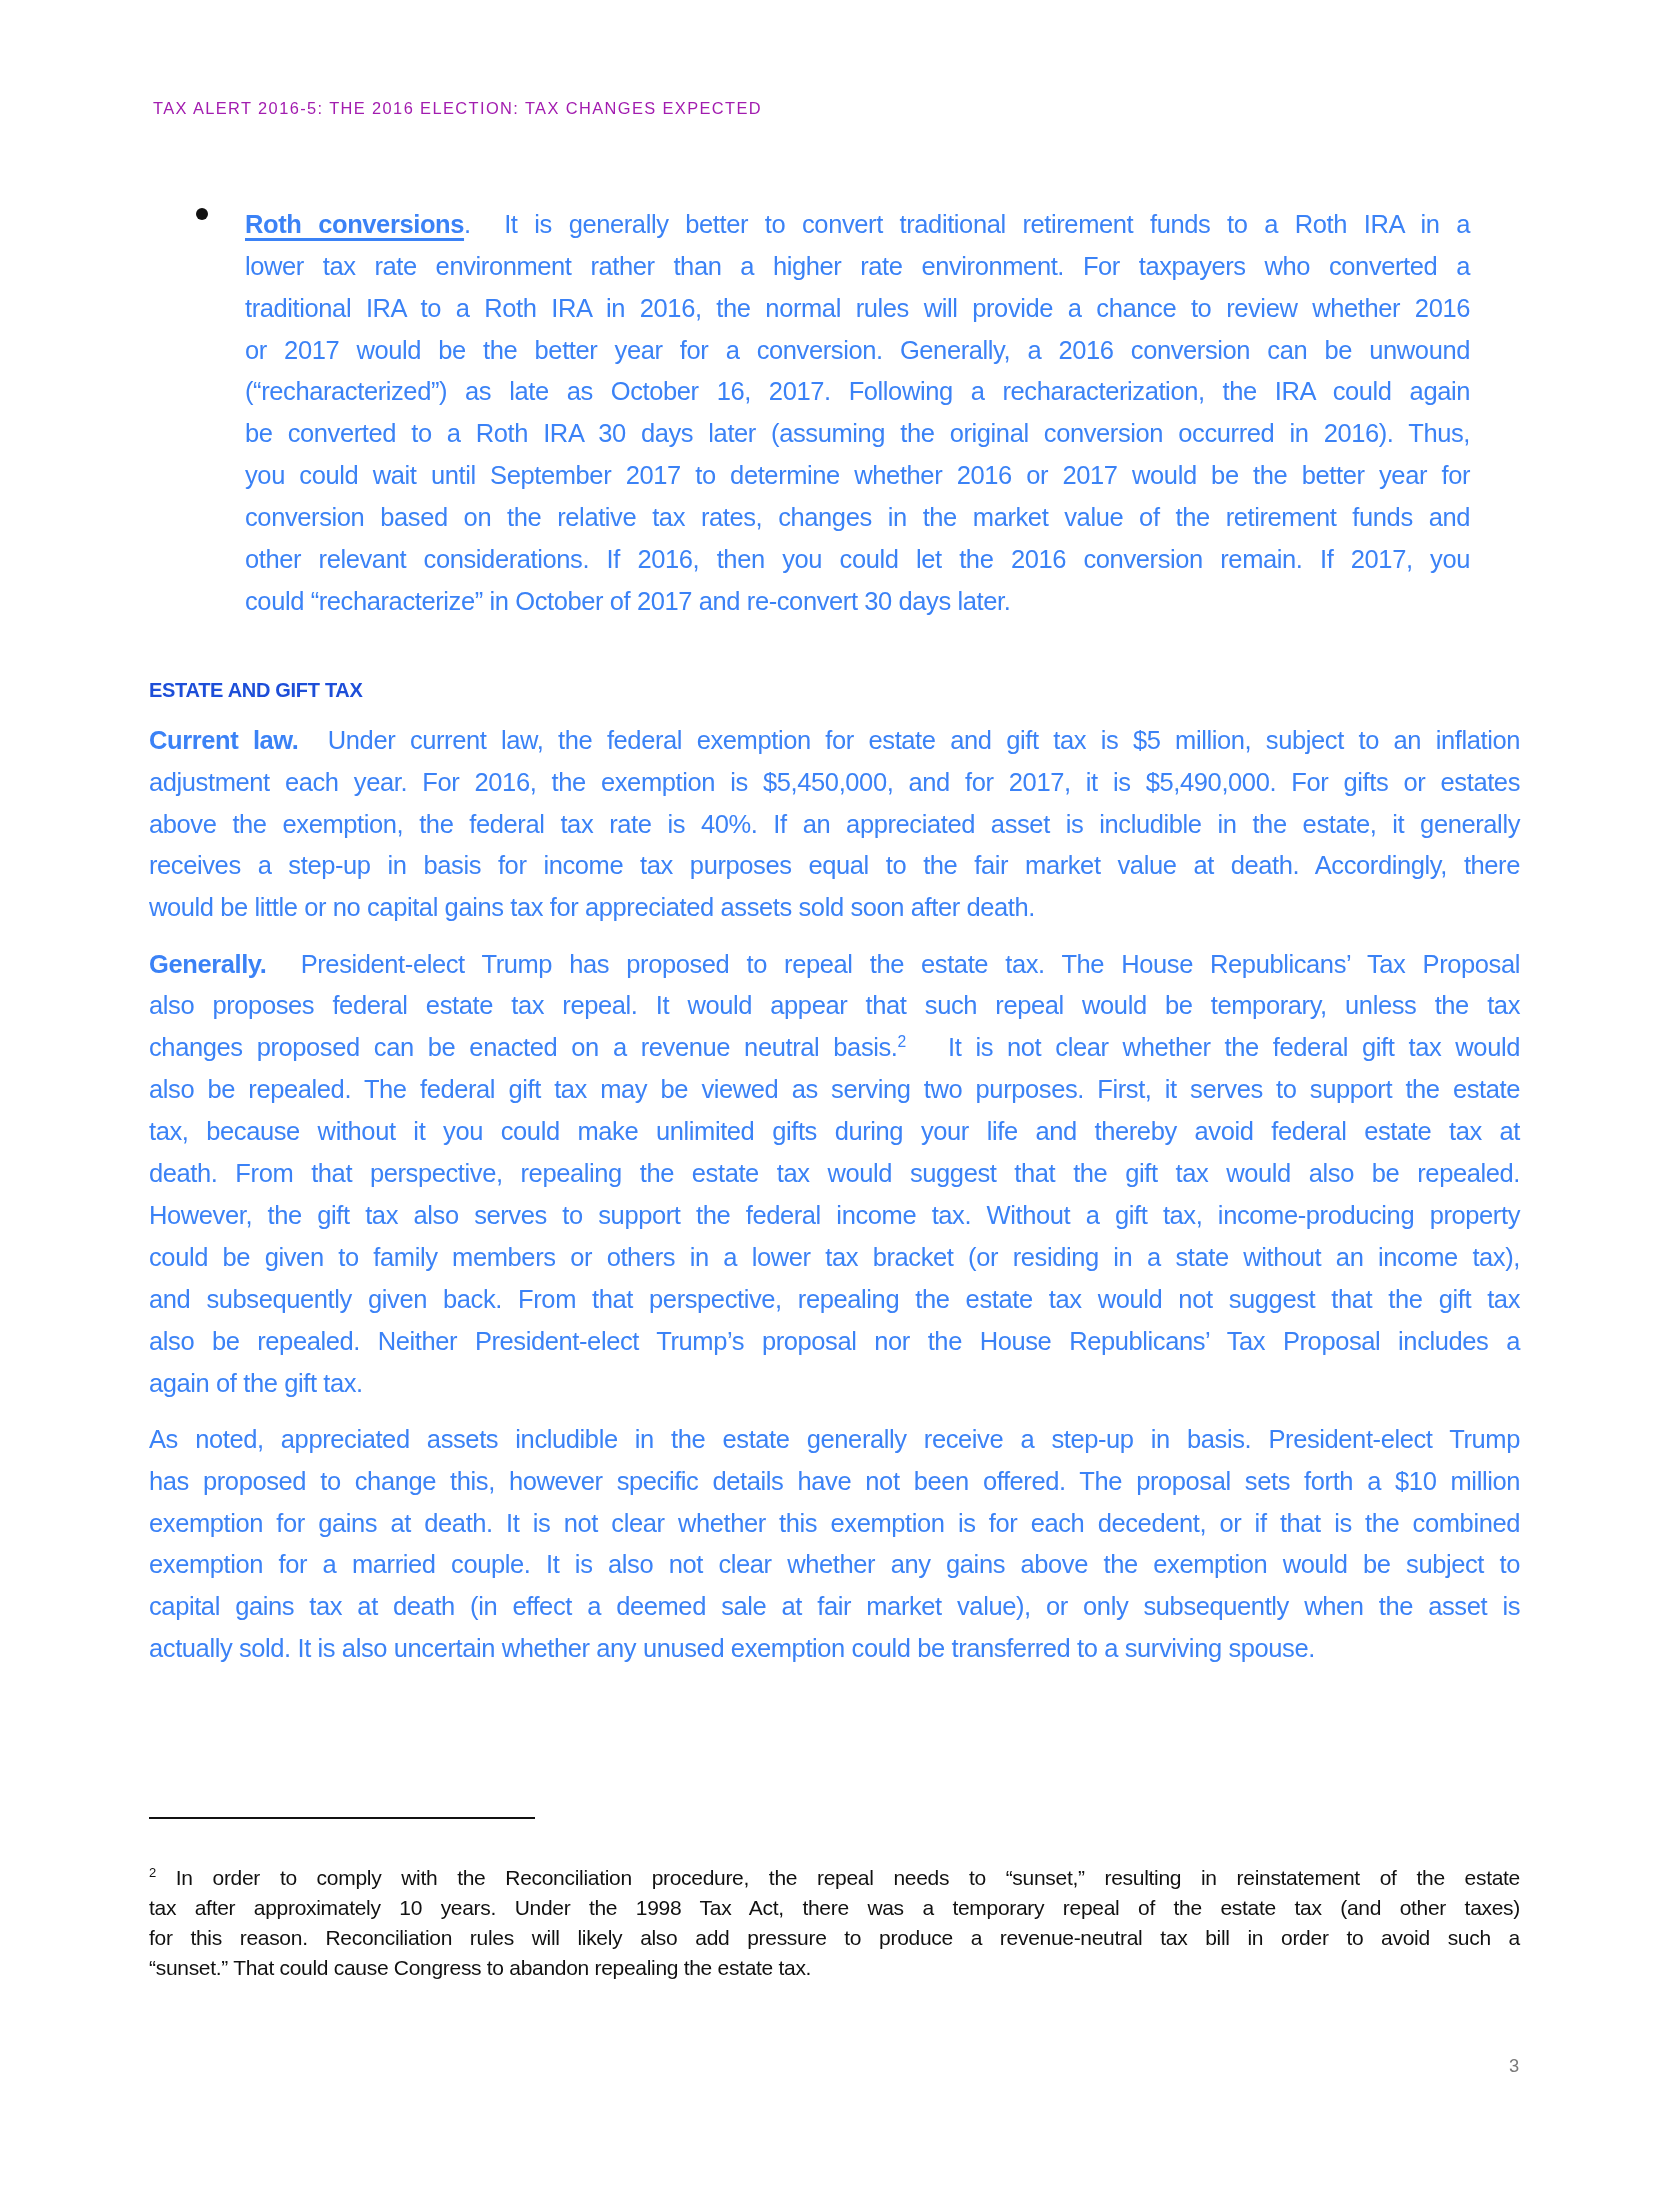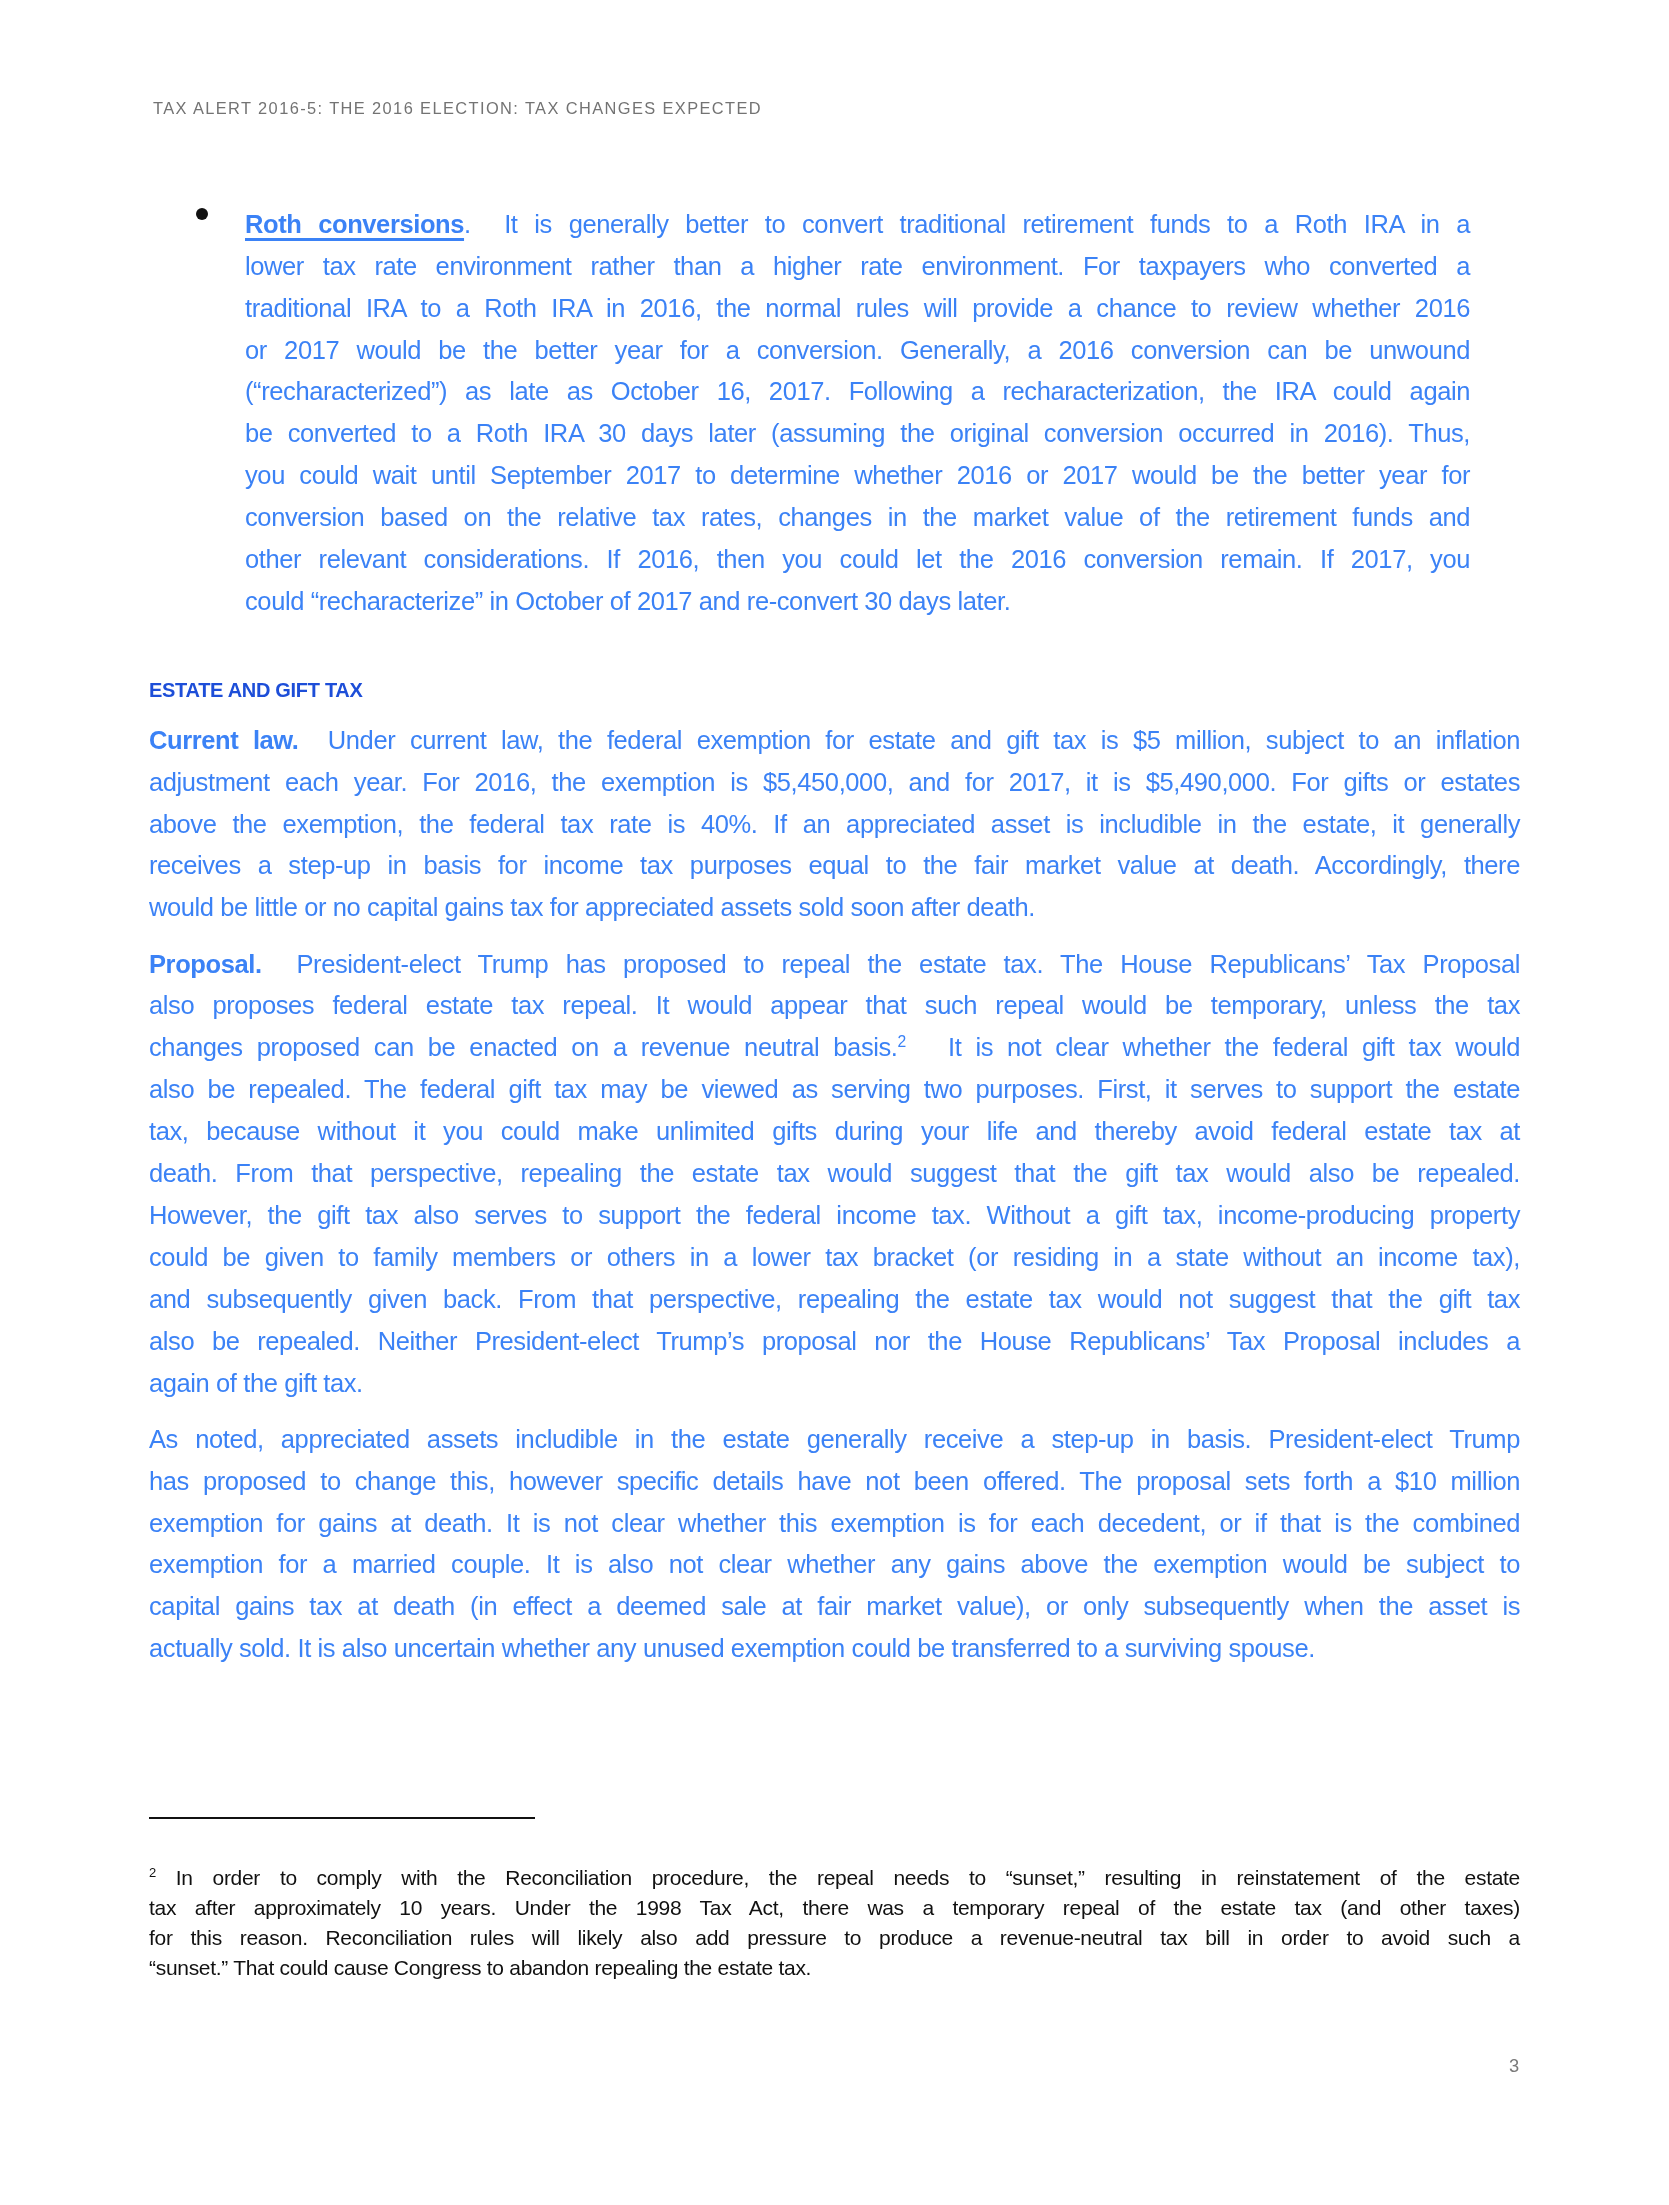--- a/index.html
+++ b/index.html
@@ -1,21 +1,21 @@
 <!DOCTYPE html>
 <html style="font-size:10.5px"><head>
 <meta charset="utf-8">
 <style>
   html, body { margin: 0; padding: 0; background: #ffffff; }
   body { width: 1669px; height: 2205px; position: relative; overflow: hidden; }
   .page { position: absolute; left: 0; top: 0; width: 1669px; height: 2205px; background: #fff; }
   .running-header {
     position: absolute; left: 153px; top: 99px;
     font-family: "Liberation Sans", sans-serif; font-size: 16.4px; letter-spacing: 1.4px;
-    color: #737373; white-space: nowrap;
+    color: #a21caf; white-space: nowrap;
   }
   .body-text {
     font-family: "Liberation Sans", sans-serif; color: #3b82f6;
     font-size: 25.5px; letter-spacing: -0.4px;
   }
   .line {
     position: absolute; height: 42px; line-height: 42px; white-space: nowrap;
     text-align: justify; text-align-last: justify;
   }
   .line.last { text-align-last: left; }
@@ -70,21 +70,21 @@
 
   <div>
     <div class="body-text line" style="left:149px; top:719px; width:1371px;"><span class="bold">Current law.</span>&nbsp; <span>Under current law, the federal exemption for estate and gift tax is $5 million, subject to an inflation</span></div>
     <div class="body-text line" style="left:149px; top:761px; width:1371px;">adjustment each year.  For 2016, the exemption is $5,450,000, and for 2017, it is $5,490,000.  For gifts or estates</div>
     <div class="body-text line" style="left:149px; top:803px; width:1371px;">above the exemption, the federal tax rate is 40%.  If an appreciated asset is includible in the estate, it generally</div>
     <div class="body-text line" style="left:149px; top:844px; width:1371px;">receives a step-up in basis for income tax purposes equal to the fair market value at death.  Accordingly, there</div>
     <div class="body-text line last" style="left:149px; top:886px; width:1371px;">would be little or no capital gains tax for appreciated assets sold soon after death.</div>
   </div>
 
   <div>
-    <div class="body-text line" style="left:149px; top:943px; width:1371px;"><span class="bold">Proposal.</span>&nbsp; <span>President-elect Trump has proposed to repeal the estate tax.  The House Republicans’ Tax Proposal</span></div>
+    <div class="body-text line" style="left:149px; top:943px; width:1371px;"><span class="bold">Generally.</span>&nbsp; <span>President-elect Trump has proposed to repeal the estate tax.  The House Republicans’ Tax Proposal</span></div>
     <div class="body-text line" style="left:149px; top:984px; width:1371px;">also proposes federal estate tax repeal.  It would appear that such repeal would be temporary, unless the tax</div>
     <div class="body-text line" style="left:149px; top:1026px; width:1371px;"><span>changes proposed can be enacted on a revenue neutral basis.</span><span class="sup">2</span>&nbsp;&nbsp; <span>It is not clear whether the federal gift tax would</span></div>
     <div class="body-text line" style="left:149px; top:1068px; width:1371px;">also be repealed.  The federal gift tax may be viewed as serving two purposes.  First, it serves to support the estate</div>
     <div class="body-text line" style="left:149px; top:1110px; width:1371px;">tax, because without it you could make unlimited gifts during your life and thereby avoid federal estate tax at</div>
     <div class="body-text line" style="left:149px; top:1152px; width:1371px;">death.   From that perspective, repealing the estate tax would suggest that the gift tax would also be repealed.</div>
     <div class="body-text line" style="left:149px; top:1194px; width:1371px;">However, the gift tax also serves to support the federal income tax.  Without a gift tax, income-producing property</div>
     <div class="body-text line" style="left:149px; top:1236px; width:1371px;">could be given to family members or others in a lower tax bracket (or residing in a state without an income tax),</div>
     <div class="body-text line" style="left:149px; top:1278px; width:1371px;">and subsequently given back.  From that perspective, repealing the estate tax would not suggest that the gift tax</div>
     <div class="body-text line" style="left:149px; top:1320px; width:1371px;">also be repealed. Neither President-elect Trump’s proposal nor the House Republicans’ Tax Proposal includes a</div>
     <div class="body-text line last" style="left:149px; top:1362px; width:1371px;">again of the gift tax.</div>

